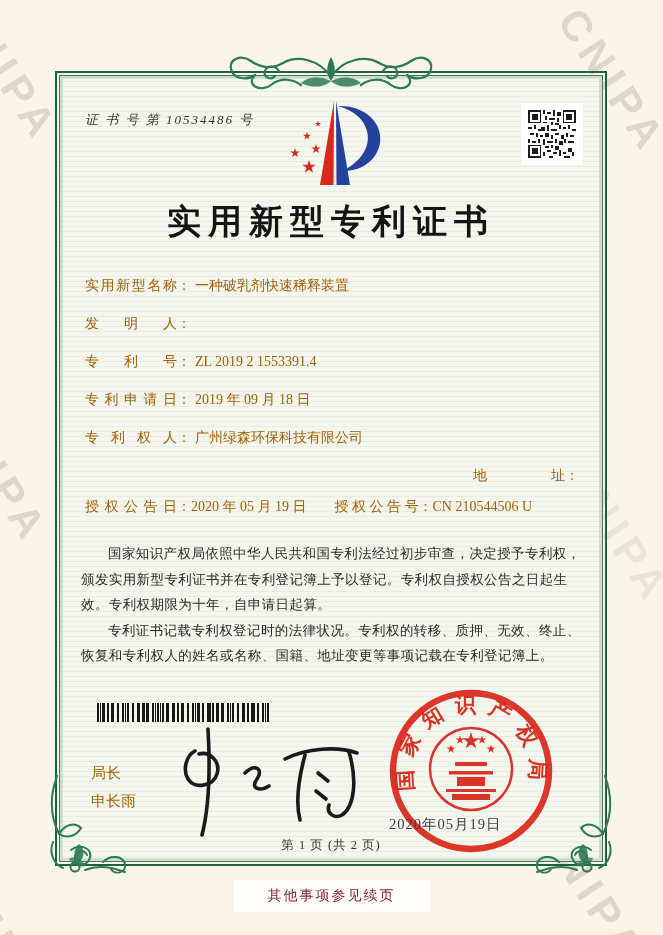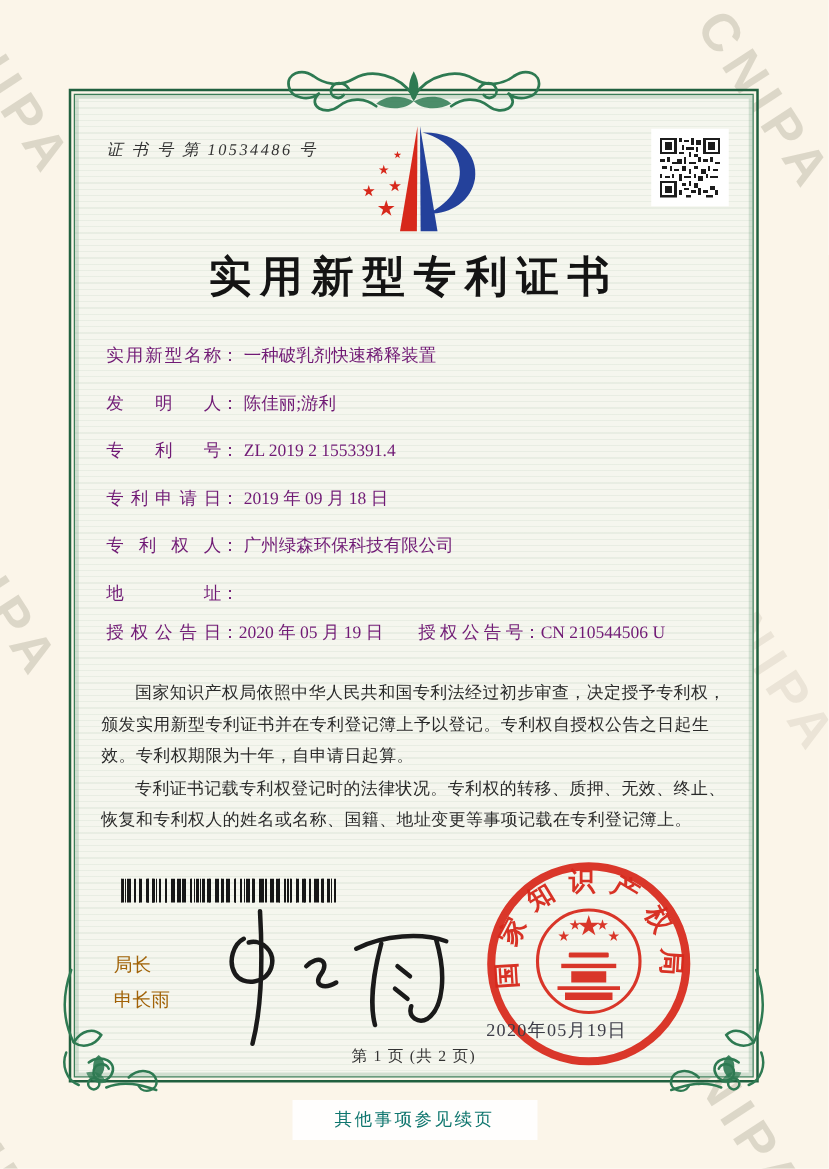--- a/index.html
+++ b/index.html
@@ -36,23 +36,23 @@
   .corner-bl{ position:absolute; left:-12px; bottom:-16px; z-index:3; }
   .corner-br{ position:absolute; right:-12px; bottom:-16px; transform:scaleX(-1); z-index:3; }
   
   .content{ position:absolute; inset:0; z-index:4; }
   .cert-no{ position:absolute; left:28px; top:38px; font-size:13px; letter-spacing:2px; color:#333;font-style:italic; }
   .qr-box{ position:absolute; right:22px; top:30px; width:62px; height:62px; background:#fff;
     display:flex; align-items:center; justify-content:center; }
   .logo{ position:absolute; left:50%; top:24px; transform:translateX(-50%); }
   .title{ position:absolute; left:0; right:0; top:126px; text-align:center;
     font-size:34px; font-weight:700; letter-spacing:7px; color:#141414; }
-  .fields{ position:absolute; left:28px; right:26px; top:202px; font-size:14px; color:#701a75; }
+  .fields{ position:absolute; left:28px; right:26px; top:202px; font-size:14px; color:#a16207; }
   .frow{ display:flex; margin-bottom:16px; line-height:22px; }
-  .frow.addr{ margin-bottom:9px; }
+  .frow.addr{ margin-bottom:9px;justify-content:flex-end; }
   .flabel{ width:92px; flex:0 0 92px; text-align:justify; text-align-last:justify; }
   .fcolon{ width:14px; flex:0 0 14px; }
   .fvalue{ flex:1; padding-left:4px; }
   .pair2{ margin-left:28px; display:flex; }
   .pair2 .flabel{ width:84px; flex:0 0 84px; }
   .paras{ position:absolute; left:24px; right:22px; top:468px;
     font-size:13.5px; line-height:25.5px; color:#2a2a2a; letter-spacing:0.4px; }
   .paras p{ margin:0; text-indent:2em; }
   .barcode{
     position:absolute; left:40px; top:630px; width:172px; height:19px;
@@ -64,21 +64,21 @@
   .director{ position:absolute; left:34px; top:686px; font-size:15px; color:#a16207; line-height:28px; }
   .signature{ position:absolute; left:108px; top:646px; }
   .seal{ position:absolute; left:328px; top:612px; width:172px; height:172px; }
   .seal-date{ position:absolute; left:332px; top:742px; width:164px; text-align:left;
     font-size:14.5px; letter-spacing:1px; color:#3c3c47; }
   .page-indicator{ position:absolute; left:0; right:0; bottom:10px; text-align:center;
     font-size:12.5px; color:#333; letter-spacing:1px; }
   .note-band{
     position:absolute; left:50%; top:880px; transform:translateX(-50%); z-index:5;
     background:rgba(255,255,255,0.9); padding:7px 34px;
-    font-size:14px; letter-spacing:2px; color:#0f766e;
+    font-size:14px; letter-spacing:2px; color:#7f1d1d;
   }
 </style>
 </head>
 <body>
 
 <div class="page">
 
   <div class="wm" style="left:-20px; top:-12px;">CNIPA</div>
   <div class="wm" style="left:588px; top:0px;">CNIPA</div>
   <div class="wm faint" style="left:402px; top:260px;">CNIPA</div>
@@ -223,21 +223,20 @@
 
       <div class="fields">
         <div class="frow">
           <span class="flabel">实用新型名称</span>
             <span class="fcolon">：</span>
           <span class="fvalue">一种破乳剂快速稀释装置</span>
         </div>
         <div class="frow">
           <span class="flabel">发明人</span>
             <span class="fcolon">：</span>
-          <span class="fvalue">陈佳丽;游利</span>
         </div>
         <div class="frow">
           <span class="flabel">专利号</span>
             <span class="fcolon">：</span>
           <span class="fvalue">ZL 2019 2 1553391.4</span>
         </div>
         <div class="frow">
           <span class="flabel">专利申请日</span>
             <span class="fcolon">：</span>
           <span class="fvalue">2019 年 09 月 18 日</span>

